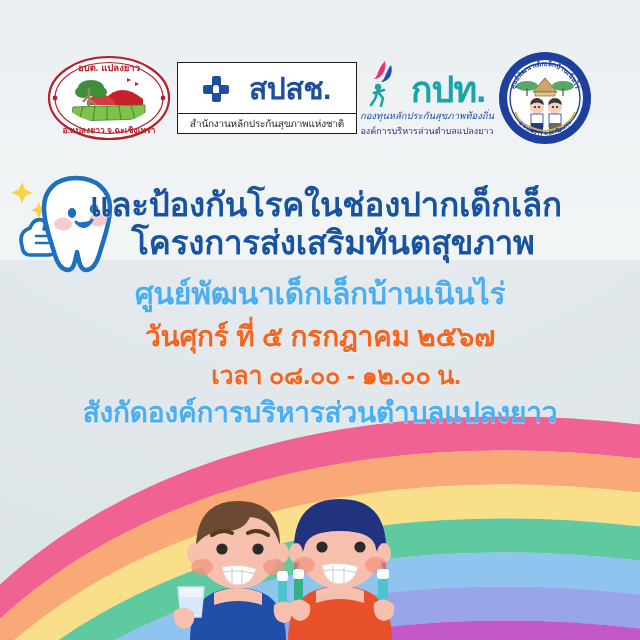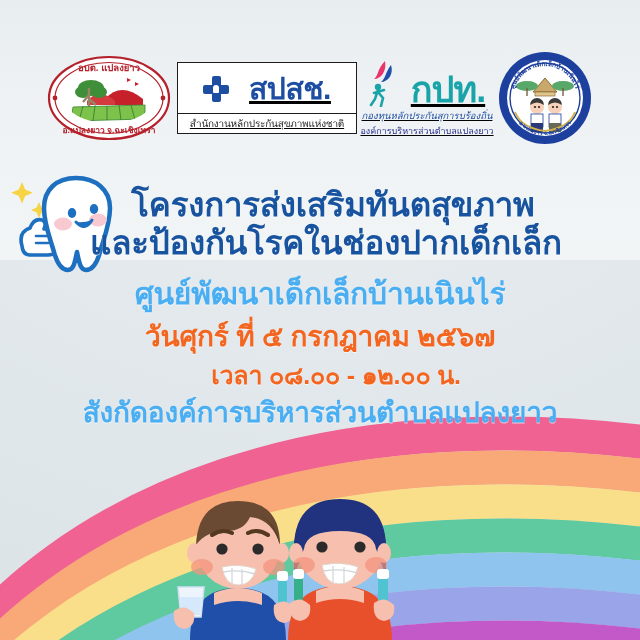--- a/index.html
+++ b/index.html
@@ -16,21 +16,21 @@
   .bg-band{
     position:absolute;left:0;top:0;width:640px;height:260px;
     background:linear-gradient(180deg,#e8edef 0%,#eef2f4 40%,#f2f5f6 100%);
   }
   
   .rainbow{position:absolute;left:0;bottom:0;width:640px;height:260px;overflow:hidden;}
   .rainbow svg{display:block;}
   
   .logos{
     position:absolute;left:0;top:44px;width:640px;height:108px;
-    display:flex;align-items:center;justify-content:center;gap:6px;text-decoration:underline;
+    display:flex;align-items:center;justify-content:center;gap:6px;
   }
   .logo{position:relative;display:flex;align-items:center;justify-content:center;}
   
   .seal1{width:124px;height:86px;}
   
   .spsch{
     width:178px;height:70px;background:#ffffff;border:1.5px solid #1c1c1c;
     display:flex;flex-direction:column;align-items:stretch;
   }
   .spsch-top{
@@ -162,21 +162,21 @@
       <div class="kpt">
         <div class="kpt-row">
           <svg class="kpt-flame" viewBox="0 0 26 48">
             <path d="M16 2 C 8 10, 10 16, 5 20 C 12 20, 18 12, 16 2 Z" fill="#e8336b"></path>
             <path d="M22 6 C 16 14, 17 19, 12 23 C 19 23, 25 15, 22 6 Z" fill="#1f4fa8"></path>
             <circle cx="9" cy="28" r="3.2" fill="#18a4a8"></circle>
             <path d="M9 31 L6 40 L2 46 M9 33 L14 39 L12 47 M5 34 L15 31" stroke="#18a4a8" stroke-width="2.6" fill="none" stroke-linecap="round"></path>
           </svg>
           <div class="kpt-word">กปท.</div>
         </div>
-        <div class="kpt-sub1">กองทุนหลักประกันสุการบร้องถิ่น</div>
+        <div class="kpt-sub1">กองทุนหลักประกันสุขภาพท้องถิ่น</div>
         <div class="kpt-sub2">องค์การบริหารส่วนตำบลแปลงยาว</div>
       </div>
     </div>
 
     <div class="logo">
       <svg class="seal4" viewBox="0 0 96 96">
         <circle cx="48" cy="48" r="46" fill="#1d3f9e"></circle>
         <circle cx="48" cy="48" r="38" fill="#ffffff"></circle>
         <circle cx="48" cy="48" r="35" fill="none" stroke="#1d3f9e" stroke-width="1.4"></circle>
 
@@ -239,22 +239,22 @@
       <ellipse cx="57" cy="64" rx="9" ry="6.5" fill="#f8c3cd" opacity="0.9"></ellipse>
       <ellipse cx="92" cy="60" rx="9" ry="6.5" fill="#f8c3cd" opacity="0.9"></ellipse>
       <ellipse cx="66" cy="53" rx="4.2" ry="5" fill="#1d6fc0"></ellipse>
       <ellipse cx="88" cy="49" rx="4.2" ry="5" fill="#1d6fc0"></ellipse>
       <path d="M70 62 q9 10 16 -2 q-8 3 -16 2 z" fill="#1d6fc0"></path>
       <path d="M70 62 q9 10 16 -2" fill="none" stroke="#1d6fc0" stroke-width="3" stroke-linecap="round"></path>
     </g>
   </svg>
 
   <div class="texts">
+    <div class="tl l2">และป้องกันโรคในช่องปากเด็กเล็ก</div>
     <div class="tl l1">โครงการส่งเสริมทันตสุขภาพ</div>
-    <div class="tl l2">และป้องกันโรคในช่องปากเด็กเล็ก</div>
     <div class="tl l3">ศูนย์พัฒนาเด็กเล็กบ้านเนินไร่</div>
     <div class="tl l4">วันศุกร์ ที่ ๕ กรกฎาคม ๒๕๖๗</div>
     <div class="tl l5">เวลา ๐๘.๐๐ - ๑๒.๐๐ น.</div>
     <div class="tl l6">สังกัดองค์การบริหารส่วนตำบลแปลงยาว</div>
   </div>
 
   <svg class="kids" viewBox="0 0 330 165">
 
     <g>
       <path d="M20 165 q0 -52 48 -52 q48 0 48 52 z" fill="#1f4fa8"></path>

